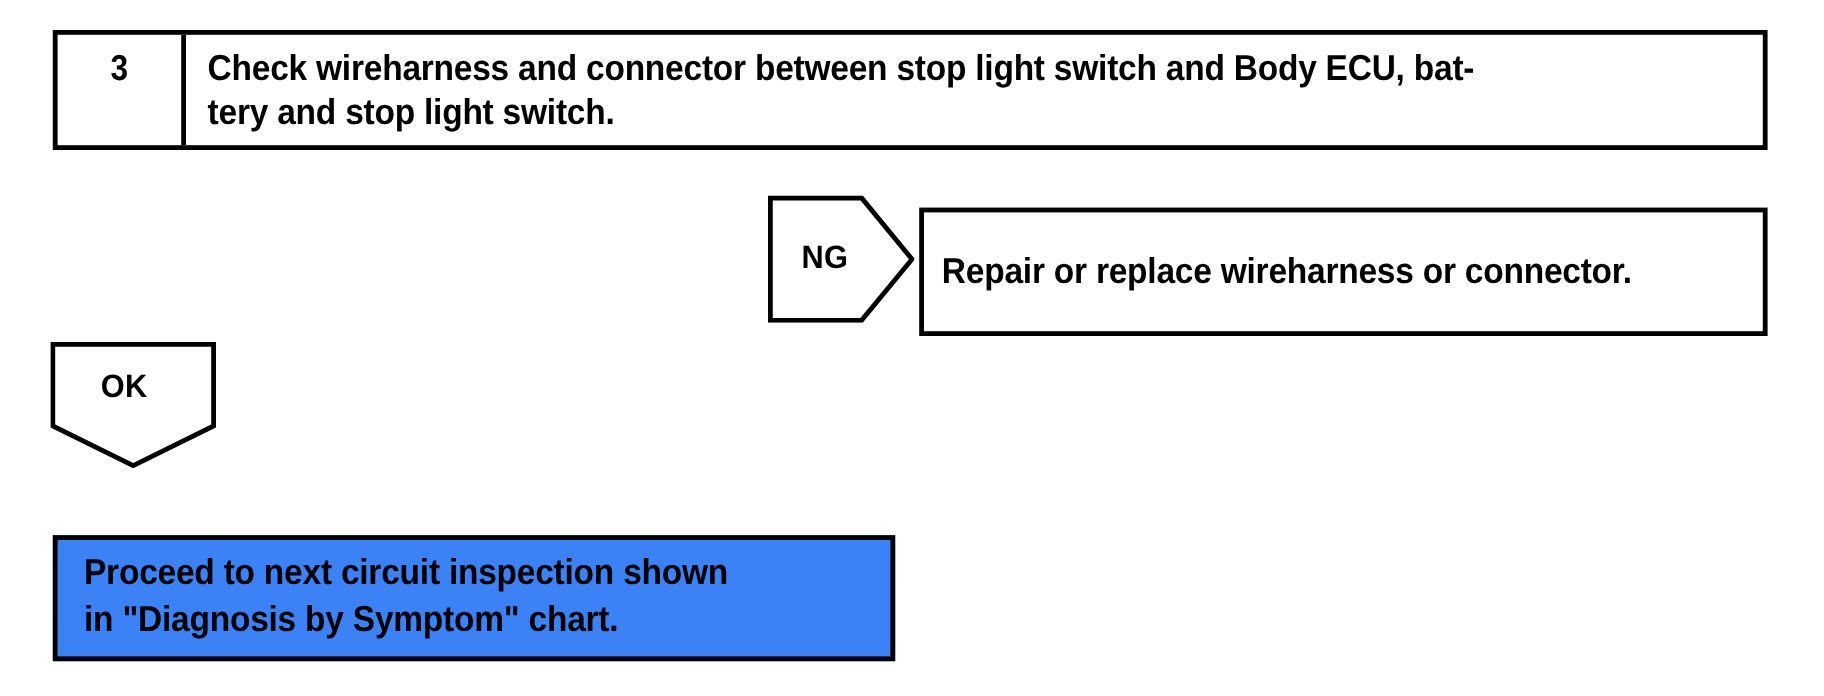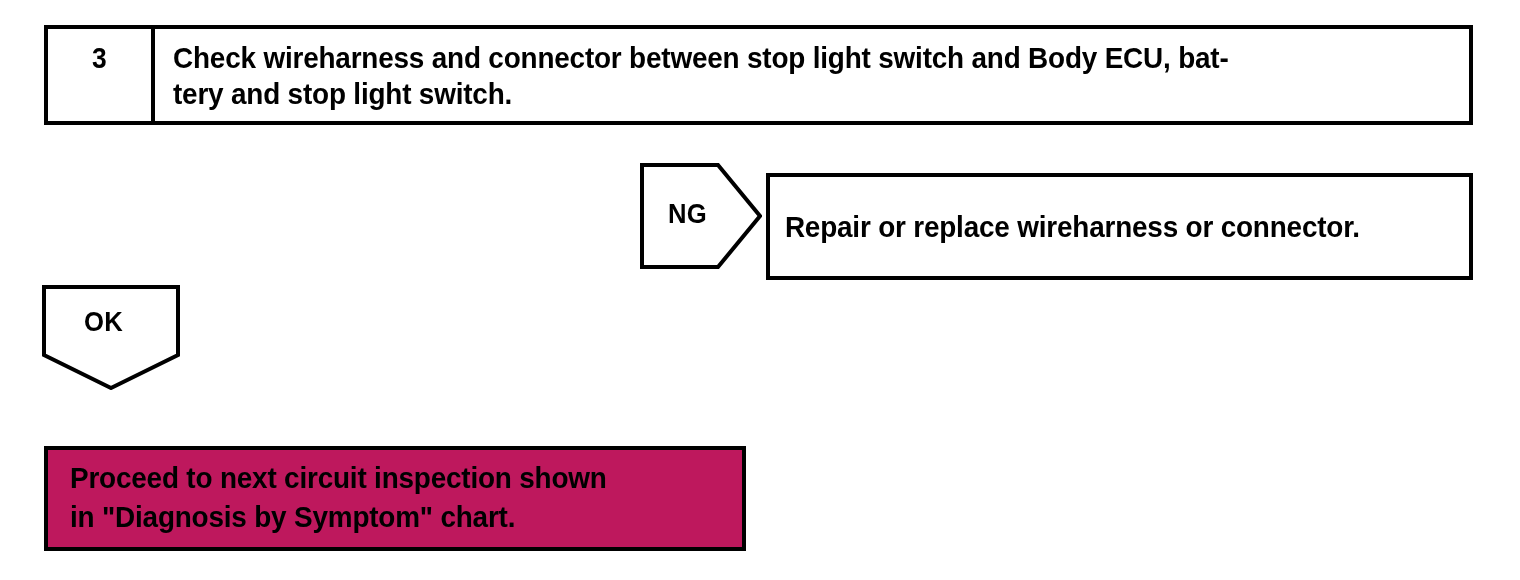--- a/index.html
+++ b/index.html
@@ -145,21 +145,21 @@
 
   
   .final-box {
     position: absolute;
     left: 44px;
     top: 446px;
     width: 702px;
     height: 105px;
     border: 4px solid #000000;
     box-sizing: border-box;
-    background: #be185d;
+    background: #3b82f6;
     padding: 8px 0 0 22px;
   }
   .final-text {
     font-size: 30px;
     font-weight: bold;
     line-height: 1.3;
     color: #000000;
     letter-spacing: -0.2px;
     transform: scaleX(0.93);
     transform-origin: left top;

